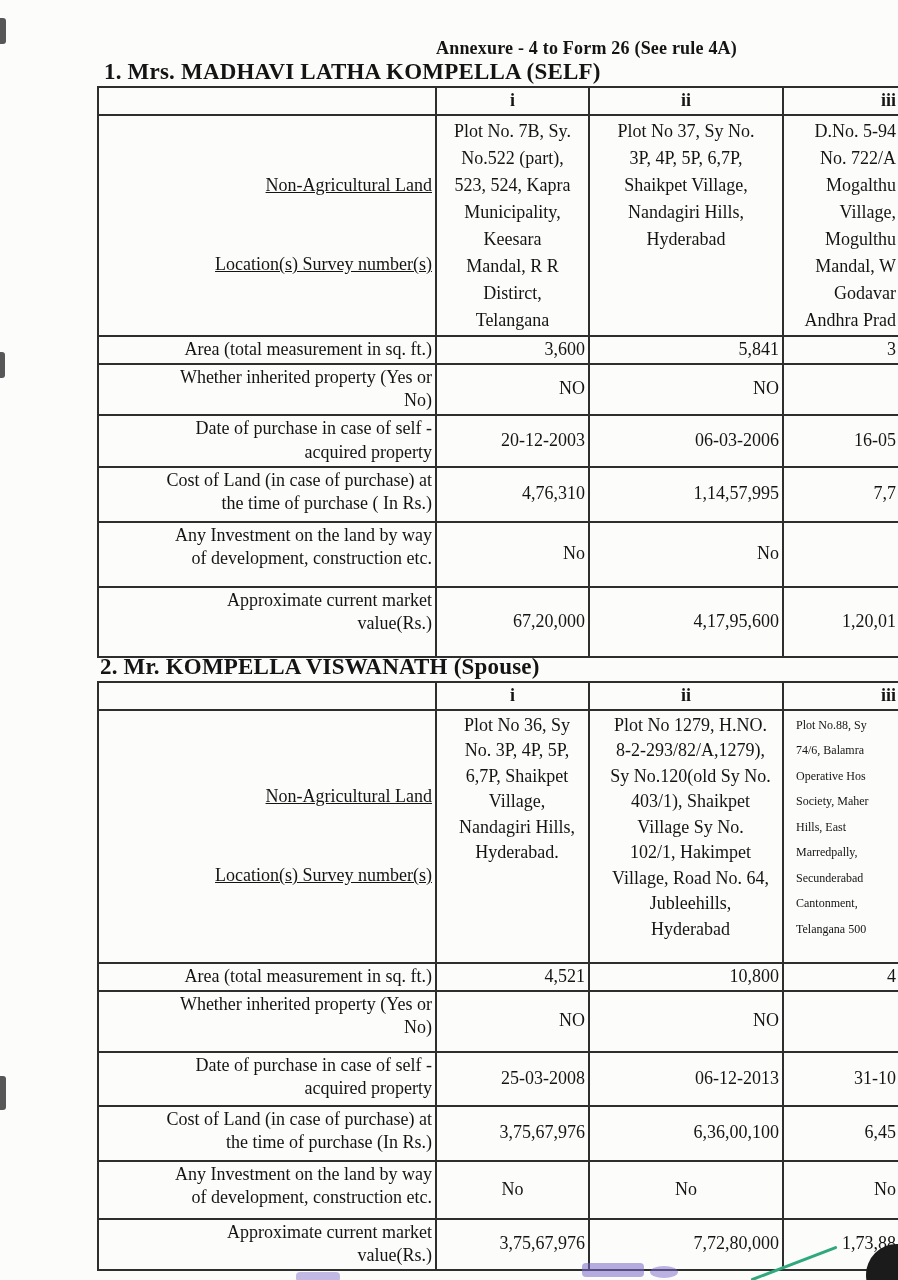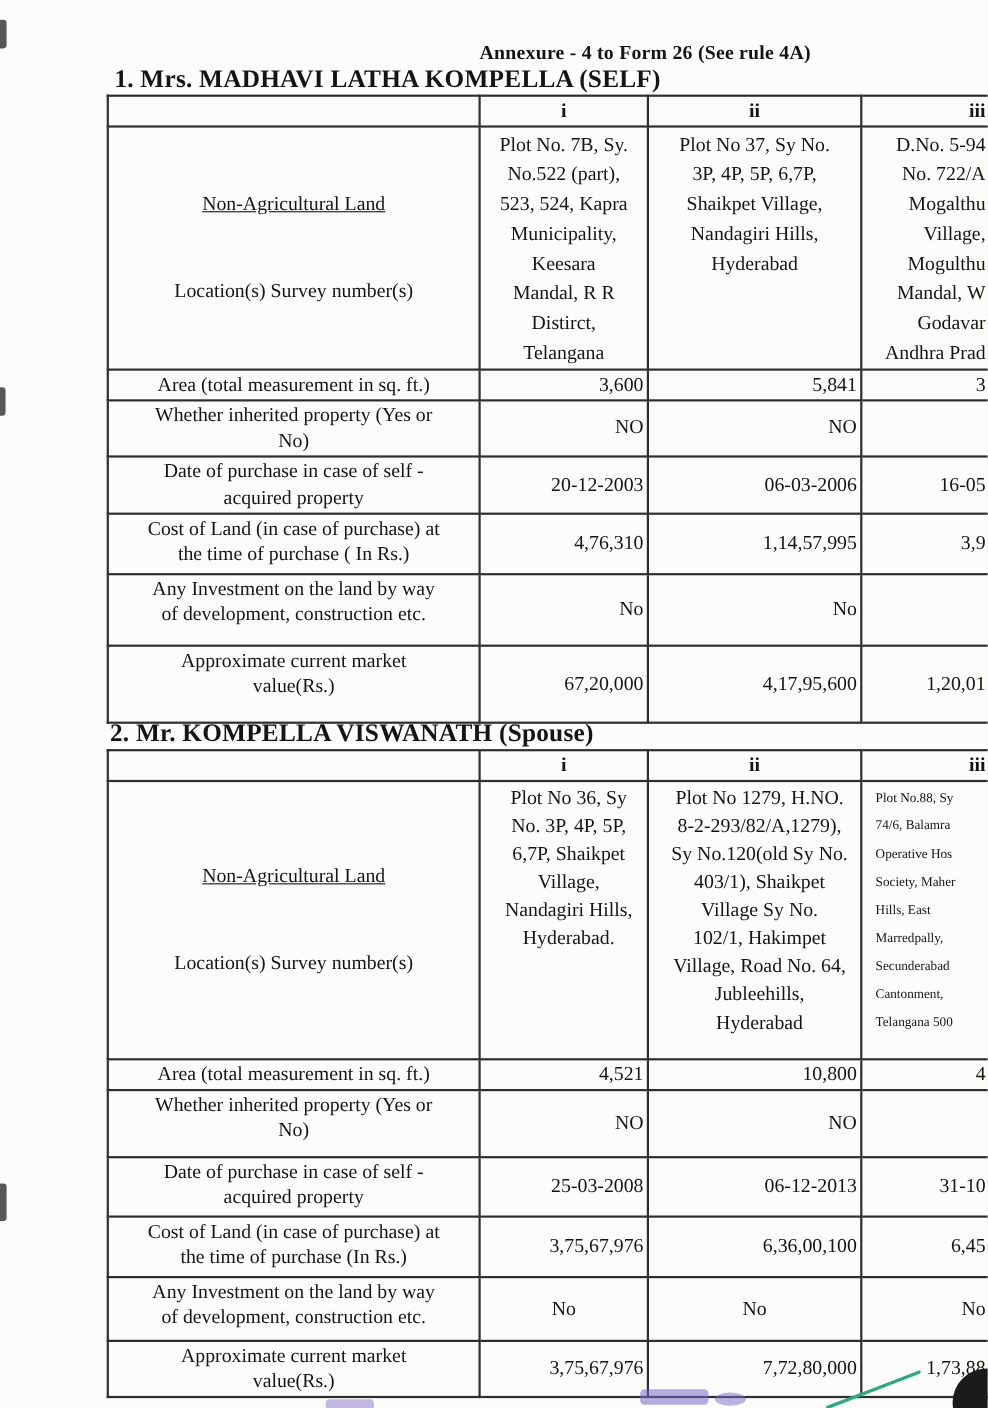--- a/index.html
+++ b/index.html
@@ -22,32 +22,32 @@
   }
   .t1{top:86px;} .t2{top:681px;}
   .tbl td{
     border:2px solid #2e2e2e;font-size:18px;line-height:1.32;color:#141414;
     padding:1px 3px;overflow:hidden;
   }
   .tbl td:last-child{border-right:none;}
   col.c0{width:338px;} col.c1{width:153px;} col.c2{width:194px;} col.c3{width:116px;}
   .hc{font-weight:bold;text-align:center;vertical-align:middle;line-height:1.05;}
   .hc3{text-align:right;padding-right:30px;}
-  .lbl{text-align:center;vertical-align:top;padding:2px 4px 1px 6px;white-space:pre-line;}
+  .lbl{text-align:right;vertical-align:top;padding:2px 4px 1px 6px;white-space:pre-line;}
   .ml{white-space:pre-line;}
   .ac{text-align:center;} .ar{text-align:right;}
   .vt{vertical-align:top;} .vm{vertical-align:middle;}
   .flush{padding-right:1px;margin-top:40px;}
   .num{text-align:right;vertical-align:middle;padding-right:3px;}
   .pt{padding-top:3px;}
   .invc{text-align:center;vertical-align:middle;}
   .pr28{padding-right:28px;}
   .tight{line-height:19px;}
   .u{text-decoration:underline;}
-  .gap{margin-top:32px;}
+  .gap{margin-top:32px;text-decoration:underline;}
   .t1 tr.r1 td.ml{line-height:27px;padding-top:2px;}
   .t2 tr.r1 td.ml{line-height:25.5px;padding-top:2px;padding-left:12px;}
   .t2 td.iii3{font-size:12px;text-align:left;padding-left:3px;}
   
   .edge-mark{position:absolute;left:0;background:#3a3a3a;border-radius:0 3px 3px 0;opacity:.85;}
   .em1{top:18px;width:6px;height:26px;}
   .em2{top:352px;width:5px;height:26px;}
   .em3{top:1076px;width:6px;height:34px;}
   .sig-line{
     position:absolute;left:748px;top:1262px;width:92px;height:3px;background:#2fa97b;
@@ -129,21 +129,21 @@
 acquired property</td>
         <td class="num">20-12-2003</td>
         <td class="num">06-03-2006</td>
         <td class="num flush">16-05</td>
       </tr>
       <tr style="height:55px">
         <td class="lbl">Cost of Land (in case of purchase) at
 the time of purchase ( In Rs.)</td>
         <td class="num">4,76,310</td>
         <td class="num">1,14,57,995</td>
-        <td class="num flush">3,9</td>
+        <td class="num flush">7,7</td>
       </tr>
       <tr style="height:65px">
         <td class="lbl">Any Investment on the land by way
 of development, construction etc.</td>
         <td class="num">No</td>
         <td class="num">No</td>
         <td class="num flush"></td>
       </tr>
       <tr style="height:70px">
         <td class="lbl">Approximate current market

